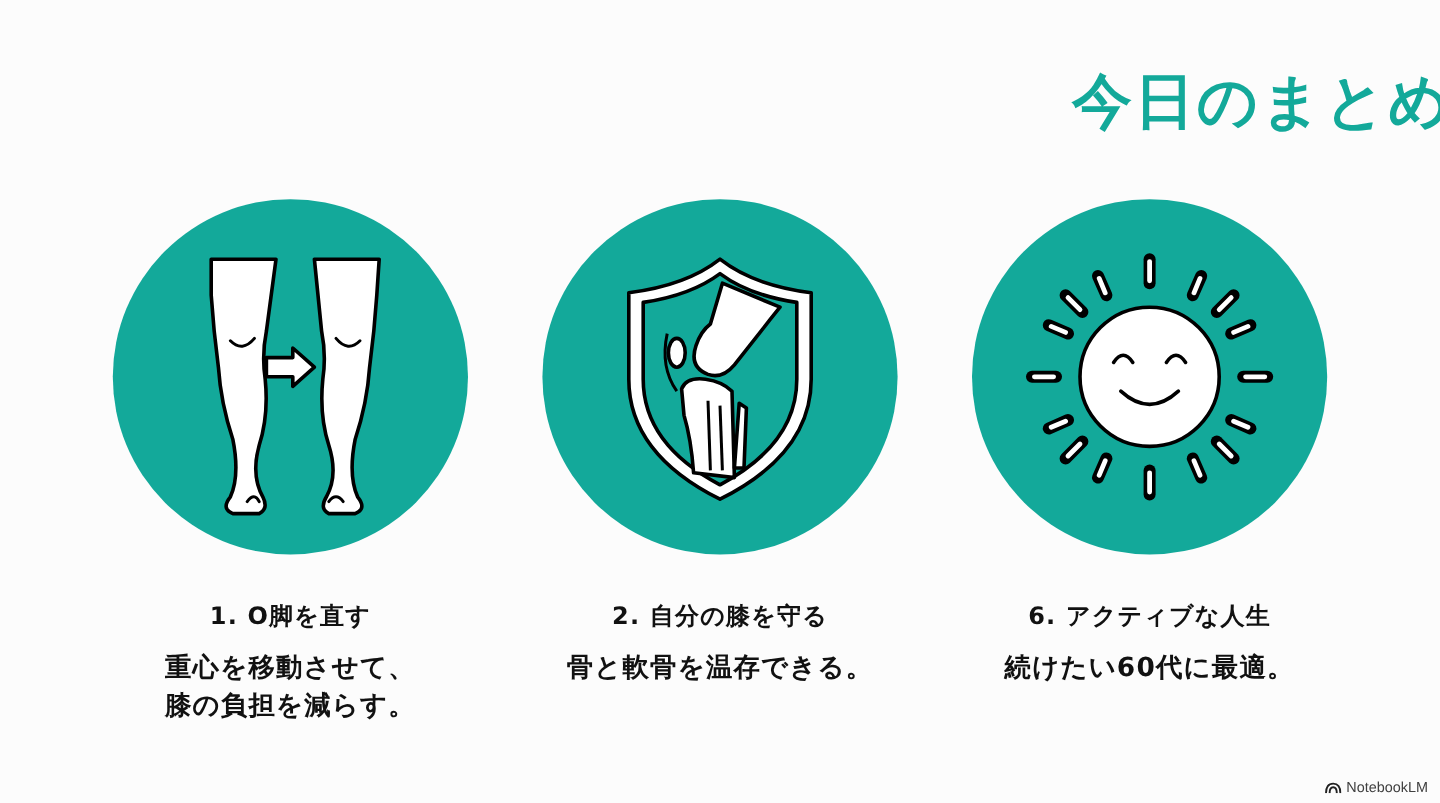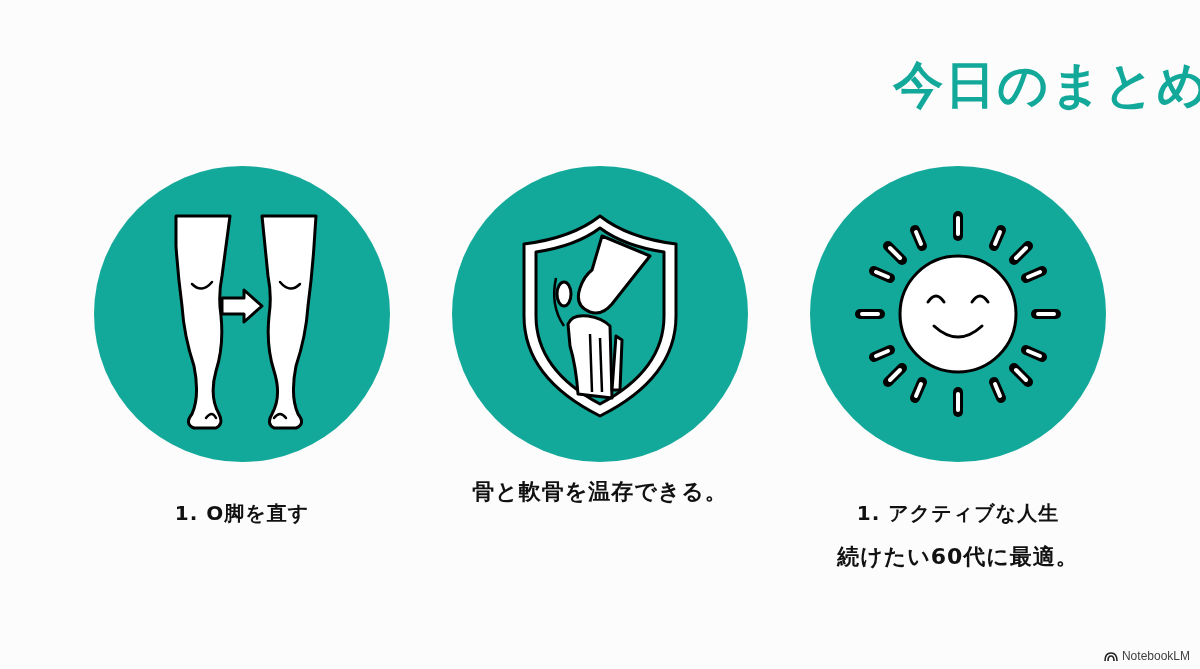--- a/index.html
+++ b/index.html
@@ -45,20 +45,24 @@
       <g fill="none" stroke="#000" stroke-width="2.5" stroke-linecap="round">
         <path d="M98 118 Q108 128 118 116"></path>
         <path d="M186 116 Q196 128 206 118"></path>
         <path d="M112 252 Q118 244 122 252"></path>
         <path d="M180 252 Q186 244 192 252"></path>
       </g>
       <path d="M128 132 L150 132 L150 124 L168 140 L150 156 L150 148 L128 148 Z" fill="#fff" stroke="#000" stroke-width="3" stroke-linejoin="round"></path>
     </svg>
   </div>
   <div class="heading">1. O脚を直す</div>
+  <div class="desc">
+    <div>重心を移動させて、</div>
+    <div>膝の負担を減らす。</div>
+  </div>
 </div>
 
 <div class="col" style="left:420px">
   <div class="circle" style="background:#13a99a">
     <svg viewBox="0 0 296 296">
       <path d="M148 50 Q120 72 72 78 L72 150 Q72 212 148 250 Q224 212 224 150 L224 78 Q176 72 148 50 Z" fill="#fff" stroke="#000" stroke-width="3" stroke-linejoin="round"></path>
       <path d="M148 62 Q124 80 84 86 L84 150 Q84 204 148 238 Q212 204 212 150 L212 86 Q172 80 148 62 Z" fill="#13a99a" stroke="#000" stroke-width="3" stroke-linejoin="round"></path>
       <g fill="#fff" stroke="#000" stroke-width="3" stroke-linejoin="round">
 
         <path d="M150 70 L198 90 L190 100 L160 138 Q150 150 138 146 Q122 140 128 122 Q132 110 140 104 Z"></path>
@@ -68,20 +72,21 @@
 
         <ellipse cx="112" cy="128" rx="7" ry="12"></ellipse>
       </g>
       <g fill="none" stroke="#000" stroke-width="2.5">
         <path d="M104 112 Q98 140 112 160"></path>
         <path d="M138 168 L140 226"></path>
         <path d="M148 172 L150 226"></path>
       </g>
     </svg>
   </div>
+  <div class="heading">2. 自分の膝を守る</div>
   <div class="desc">
     <div>骨と軟骨を温存できる。</div>
   </div>
 </div>
 
 <div class="col" style="left:778px">
   <div class="circle" style="background:#13a99a">
     <svg viewBox="0 0 296 296">
       <g stroke="#000" stroke-width="10" stroke-linecap="round">
         <g id="rays">
@@ -122,21 +127,21 @@
         <line x1="216" y1="214" x2="206" y2="204"></line>
       </g>
       <circle cx="148" cy="148" r="58" fill="#fff" stroke="#000" stroke-width="3"></circle>
       <g fill="none" stroke="#000" stroke-width="3" stroke-linecap="round">
         <path d="M118 136 Q126 124 134 136"></path>
         <path d="M162 136 Q170 124 178 136"></path>
         <path d="M124 160 Q148 182 172 160"></path>
       </g>
     </svg>
   </div>
-  <div class="heading">1. アクティブな人生</div>
+  <div class="heading">6. アクティブな人生</div>
   <div class="desc">
     <div>続けたい60代に最適。</div>
   </div>
 </div>
 
 <div class="brand">
   <svg width="14" height="10" viewBox="0 0 14 10">
     <path d="M1 10 Q1 2 7 2 Q13 2 13 10" fill="none" stroke="#222" stroke-width="1.6"></path>
     <path d="M4 10 Q4 5 7 5 Q10 5 10 10" fill="none" stroke="#222" stroke-width="1.6"></path>
   </svg>

